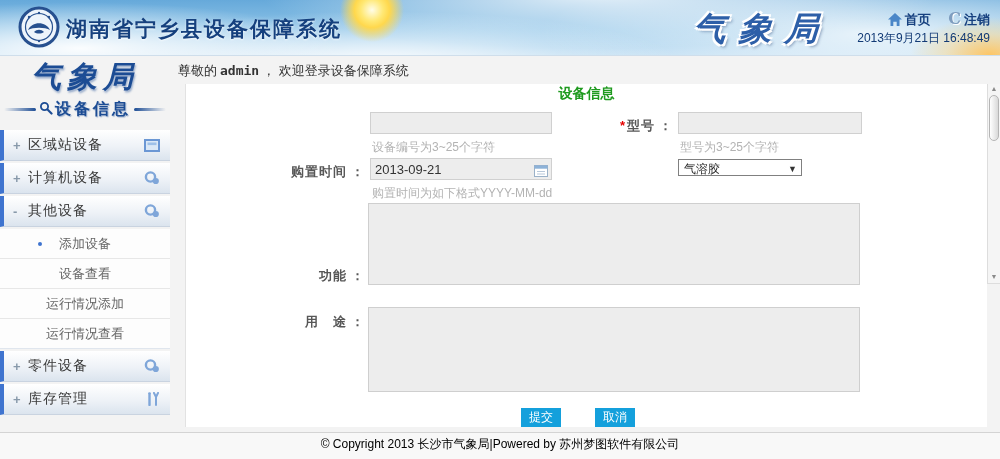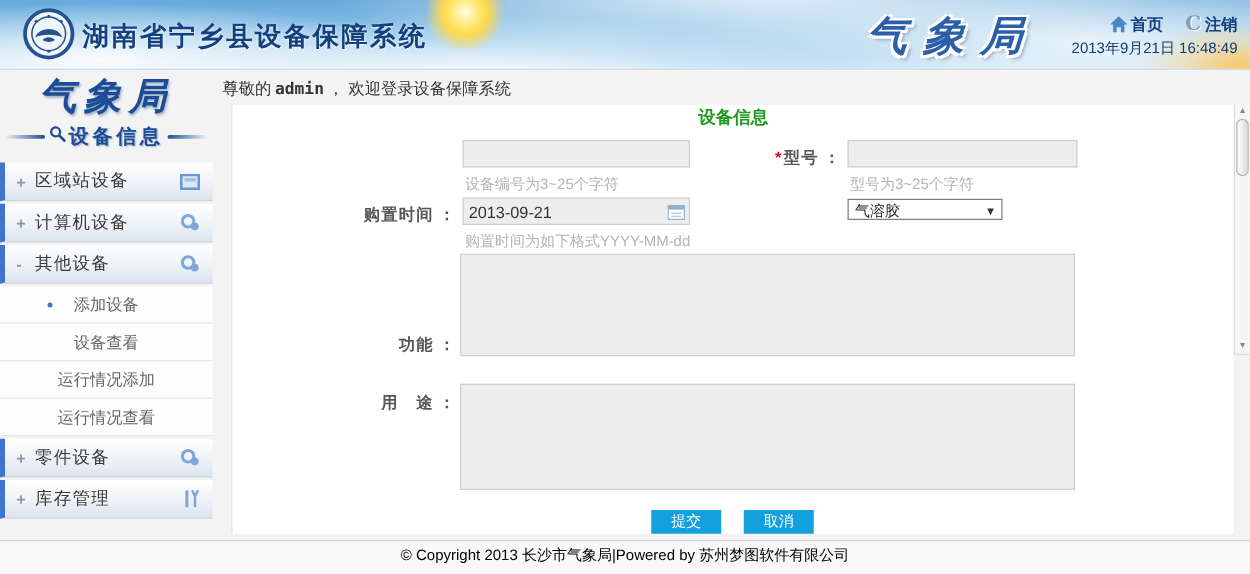--- a/index.html
+++ b/index.html
@@ -95,21 +95,21 @@
   .selectbox{
     position:absolute;width:124px;height:17px;background:#fff;border:1px solid #808080;
     font-size:12px;color:#222;line-height:19px;padding-left:5px;box-sizing:border-box;cursor:pointer;
   }
   .select-arrow{position:absolute;right:4px;top:0;font-size:9px;color:#333;}
   .tarea{
     position:absolute;background:#ededed;border:1px solid #cfcfcf;width:492px;
     resize:none;font-family:"Liberation Sans","DejaVu Sans",sans-serif;box-sizing:border-box;
   }
   .btn{
-    position:absolute;width:56px;height:19px;border:none;background:#14a0dc;color:#fff;
+    position:absolute;width:40px;height:19px;border:none;background:#14a0dc;color:#fff;
     font-size:12px;line-height:19px;text-align:center;cursor:pointer;
     font-family:"Liberation Sans","DejaVu Sans",sans-serif;padding:0;
   }
   
   .scrollbar{
     position:absolute;right:0;top:84px;width:13px;height:200px;
     background:#f5f5f5;border-left:1px solid #ddd;border-bottom:1px solid #ddd;box-sizing:border-box;
   }
   .sb-arrow{width:100%;text-align:center;font-size:7px;color:#8a8a8a;line-height:10px;height:10px;cursor:pointer;}
   .sb-thumb{

